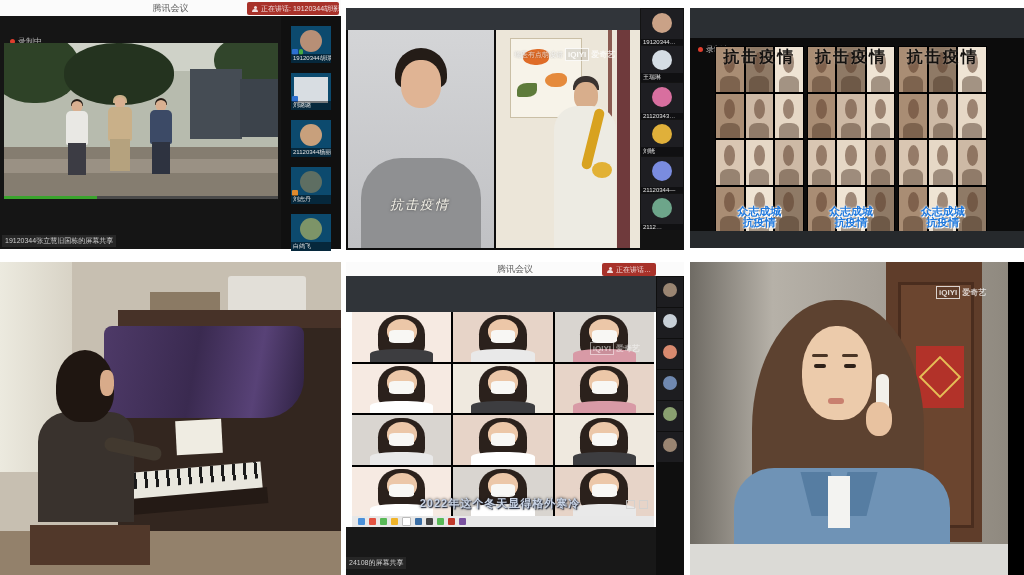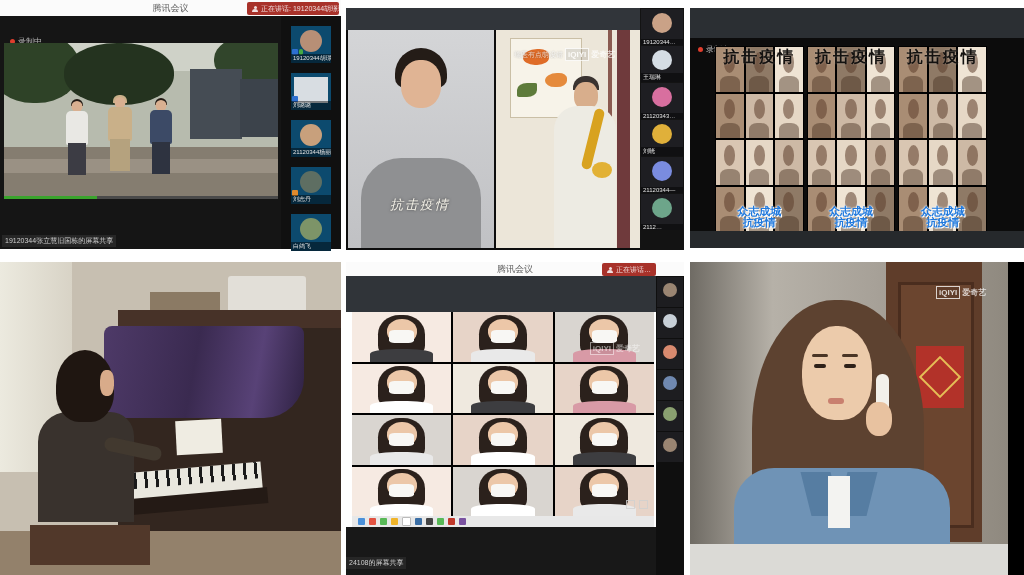--- a/index.html
+++ b/index.html
@@ -521,20 +521,21 @@
         <div class="hair"></div>
         <div class="face"></div>
         <div class="mask"></div>
         <div class="torso"></div>
       </div>
       </div>
     <div class="wm e-wm">
       <span class="logo">iQIYI</span>
       <span class="brand">爱奇艺</span>
     </div>
+    <div class="e-caption">2022年这个冬天显得格外寒冷</div>
     <div class="e-picons">
         <i></i>
         <i></i>
       </div>
     <div class="e-taskbar">
       <span class="task-ico"></span>
     <span class="task-ico"></span>
         <span class="task-ico"></span>
         <span class="task-ico"></span>
         <span class="task-ico"></span>

